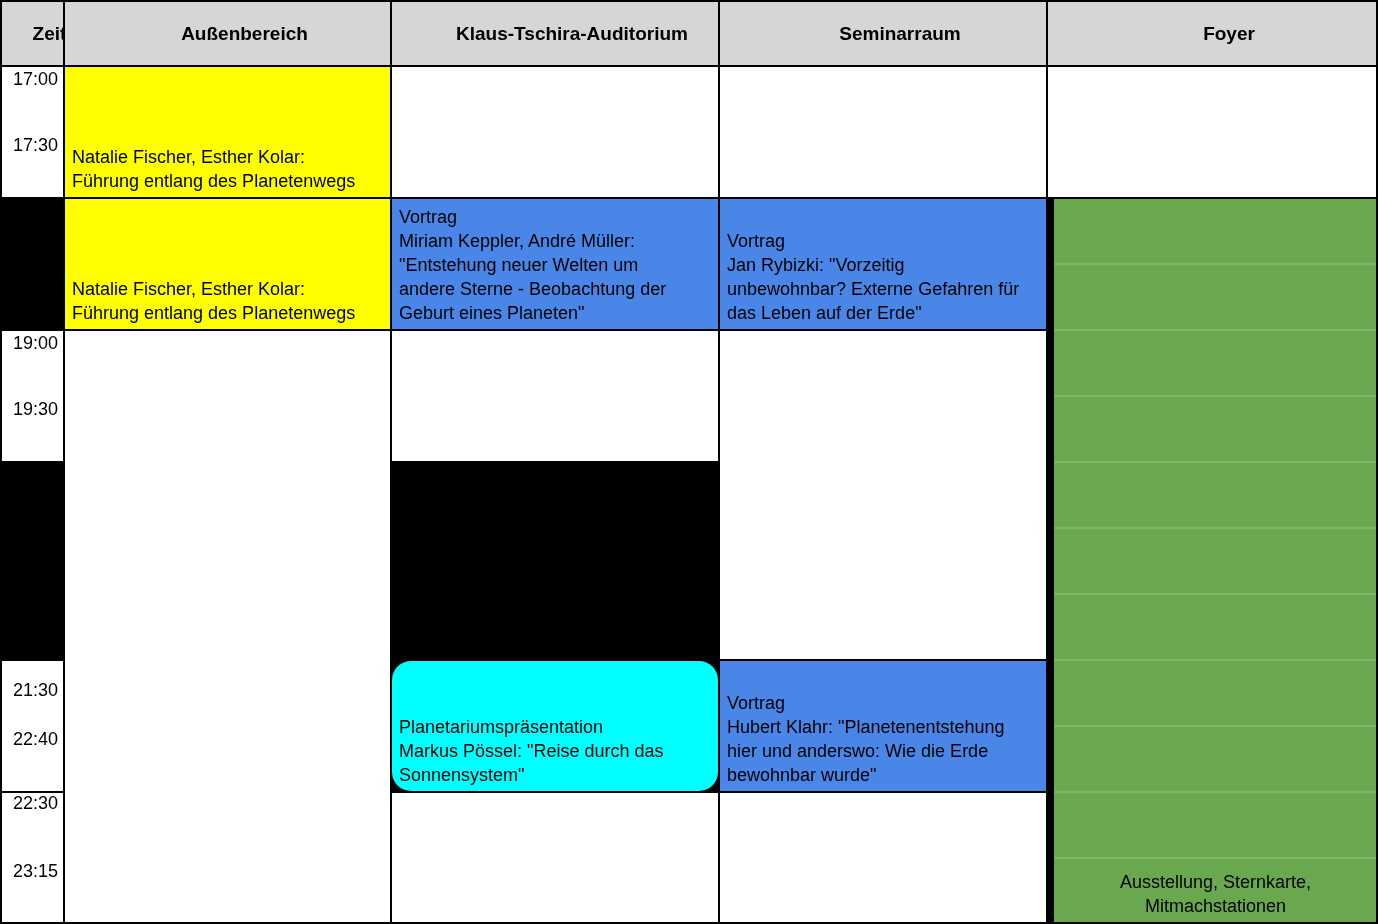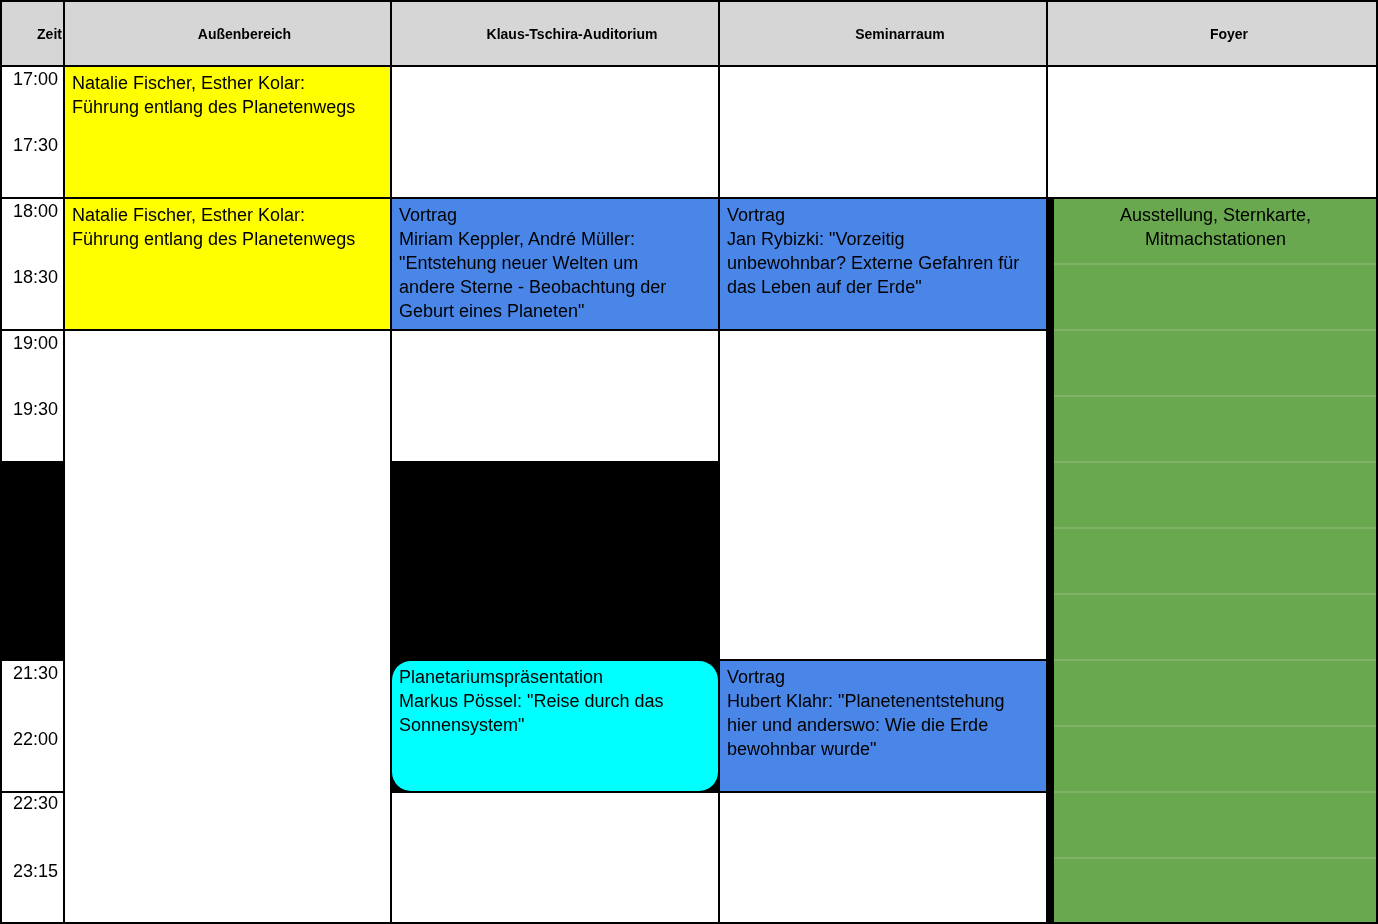--- a/index.html
+++ b/index.html
@@ -18,41 +18,41 @@
     font-family: "Liberation Sans", "DejaVu Sans", sans-serif;
     color: #000000;
   }
 
   .hcell {
     background: #d6d6d6;
     display: flex;
     align-items: center;
     justify-content: center;
     font-weight: bold;
-    font-size: 14px;
+    font-size: 19px;
     padding-left: 34px;
   }
 
   .cell { background: #ffffff; }
 
   .timeblock {
     background: #ffffff;
     position: relative;
   }
   .tlabel {
     position: absolute;
     right: 5px;
     font-size: 18px;
     white-space: nowrap;
     text-align: right;
   }
 
   .event {
     display: flex;
-    align-items: flex-start;
+    align-items: flex-end;
     padding: 4px 6px 4px 7px;
     font-size: 18px;
     line-height: 24px;
   }
   .event .etext { white-space: pre-line; }
 
   .event.center {
     justify-content: center;
     text-align: center;
   }
@@ -78,31 +78,27 @@
   <div class="hcell c1" style="grid-row:1">Zeit</div>
   <div class="hcell c2" style="grid-row:1">Außenbereich</div>
   <div class="hcell c4" style="grid-row:1">Seminarraum</div>
   <div class="hcell c3" style="grid-row:1">Klaus-Tschira-Auditorium</div>
   <div class="hcell c5" style="grid-row:1">Foyer</div>
 
   <div class="timeblock c1" style="grid-row:2/4">
     <span class="tlabel" style="top:2px">17:00</span>
     <span class="tlabel" style="top:68px">17:30</span>
   </div>
-  <div class="timeblock c1" style="grid-row:4/6">
-    <span class="tlabel" style="top:2px">18:00</span>
-    <span class="tlabel" style="top:68px">18:30</span>
-  </div>
   <div class="timeblock c1" style="grid-row:6/8">
     <span class="tlabel" style="top:2px">19:00</span>
     <span class="tlabel" style="top:68px">19:30</span>
   </div>
   <div class="timeblock c1" style="grid-row:11/13">
-    <span class="tlabel" style="top:2px">21:30</span>
-    <span class="tlabel" style="top:68px">22:00</span>
+    <span class="tlabel" style="top:19px">21:30</span>
+    <span class="tlabel" style="top:68px">22:40</span>
   </div>
   <div class="timeblock c1" style="grid-row:13/15">
     <span class="tlabel" style="top:0">22:30</span>
     <span class="tlabel" style="top:68px">23:15</span>
   </div>
 
   <div class="event c2" style="grid-row: 2 / 4; background-color: rgb(255, 255, 0);">
     <div class="etext">Natalie Fischer, Esther Kolar:
 Führung entlang des Planetenwegs</div>
   </div>

